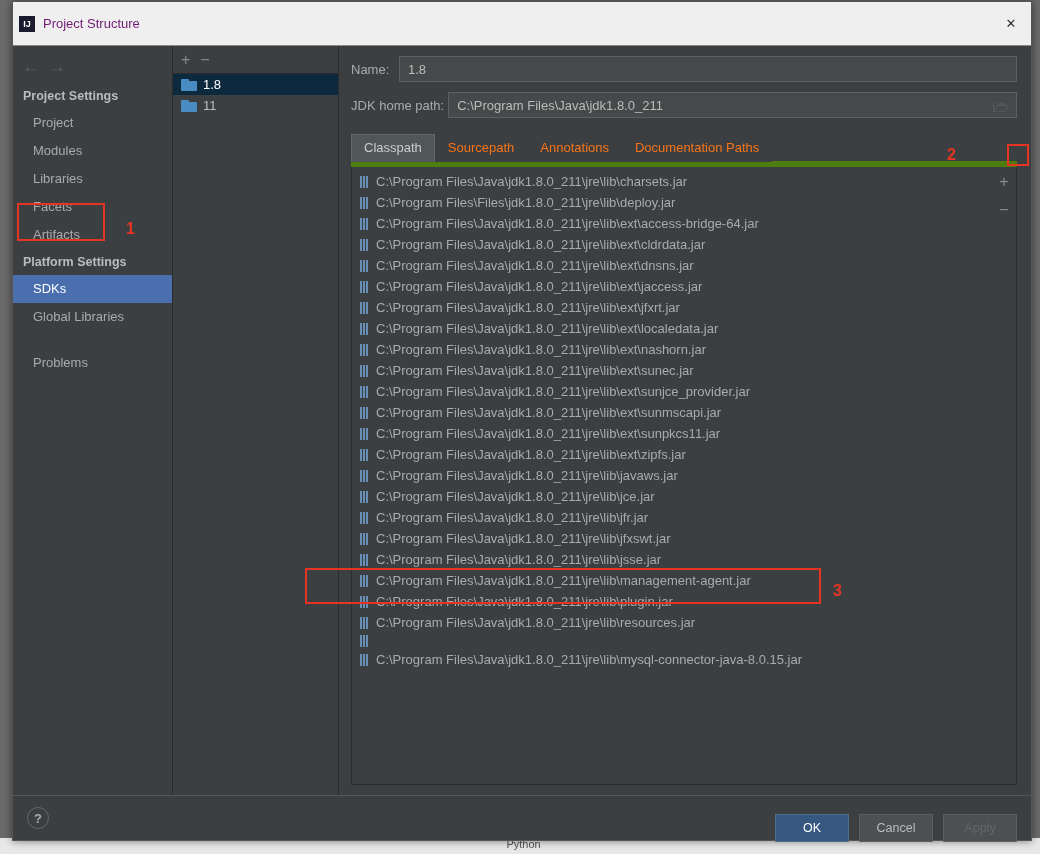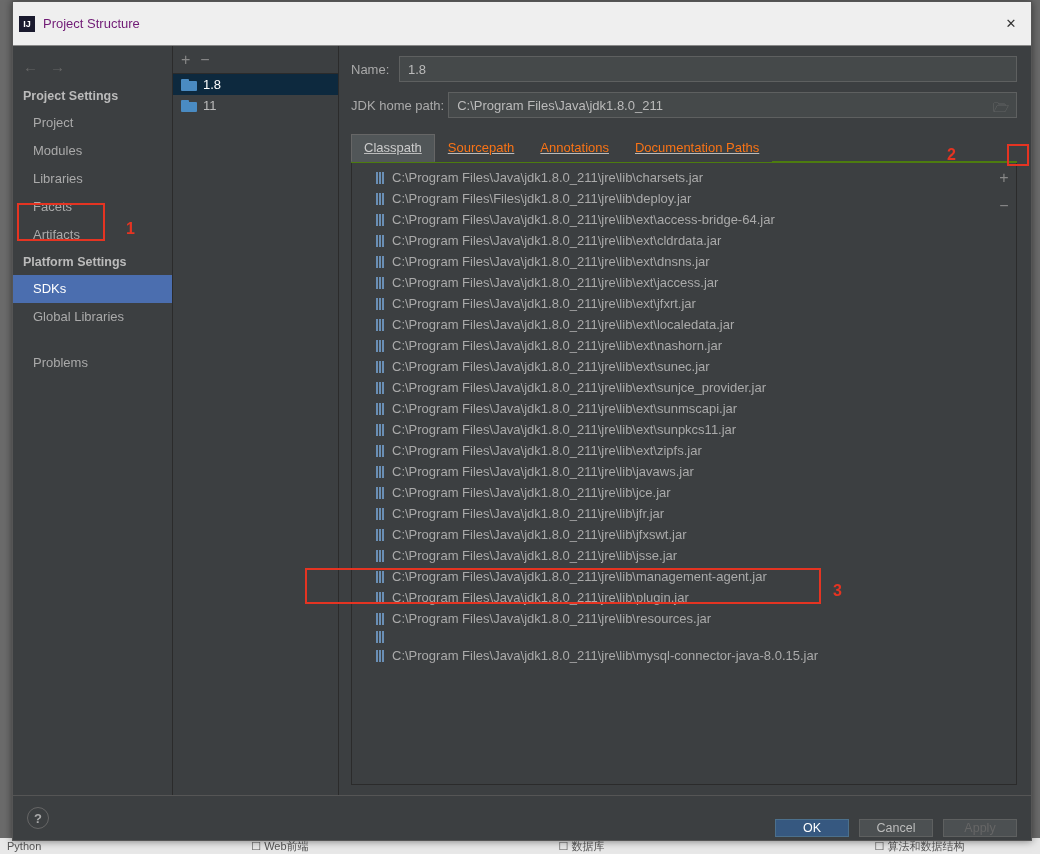--- a/index.html
+++ b/index.html
@@ -160,23 +160,22 @@
 }
 .browse-icon {
   position: absolute;
   right: 22px;
   top: 56px;
   color: #777;
   font-size: 13px;
 }
 .tabs {
   display: flex;
-  border-bottom: 2px solid #4d7c0f;
+  border-bottom: 6px solid #4d7c0f;
   margin-top: 6px;
-  text-decoration: underline;
 }
 .tab {
   padding: 5px 12px 6px 12px;
   color: #f97316;
   cursor: pointer;
   background: #3c3f41;
   border: 1px solid transparent;
   border-bottom: none;
   margin-bottom: -1px;
 }
@@ -185,21 +184,20 @@
   border: 1px solid #666;
   border-bottom: 1px solid #515658;
   color: #ccc;
 }
 .classpath-area {
   flex: 1;
   display: flex;
   overflow: hidden;
   border: 1px solid #2b2b2b;
   border-top: none;
-  padding-left: 16px;
 }
 .classpath-list {
   flex: 1;
   overflow-y: auto;
   padding: 4px 0;
   background: #3c3f41;
 }
 .cp-item {
   display: flex;
   align-items: center;
@@ -253,21 +251,21 @@
   display: flex;
   align-items: center;
   justify-content: center;
   font-weight: bold;
   font-size: 13px;
   cursor: pointer;
 }
 .footer-spacer { flex: 1; }
 .btn {
   min-width: 74px;
-  height: 18px;
+  height: 28px;
   background: #4c5052;
   border: 1px solid #5e6060;
   color: #bbb;
   cursor: pointer;
   font-size: 12.5px;
   padding: 0 14px;
   margin-top: 20px;
 }
 .btn.primary { background: #365880; border-color: #4c708c; color: #fff; }
 .btn.disabled { color: #666; }
@@ -289,20 +287,21 @@
   position: absolute;
   bottom: 0; left: 0; right: 0;
   height: 16px;
   background: #e8e8e8;
   color: #555;
   font-size: 11px;
   display: flex;
   align-items: center;
   gap: 90px;
   padding-left: 7px;
+  flex-direction: column;
 }
 </style>
 </head>
 <body>
 
 <div class="bgstrip">
   <span>Python</span>
   <span style="margin-left:120px">☐ <span>Web前端</span></span>
   <span style="margin-left:160px">☐ <span>数据库</span></span>
   <span style="margin-left:180px">☐ <span>算法和数据结构</span></span>

